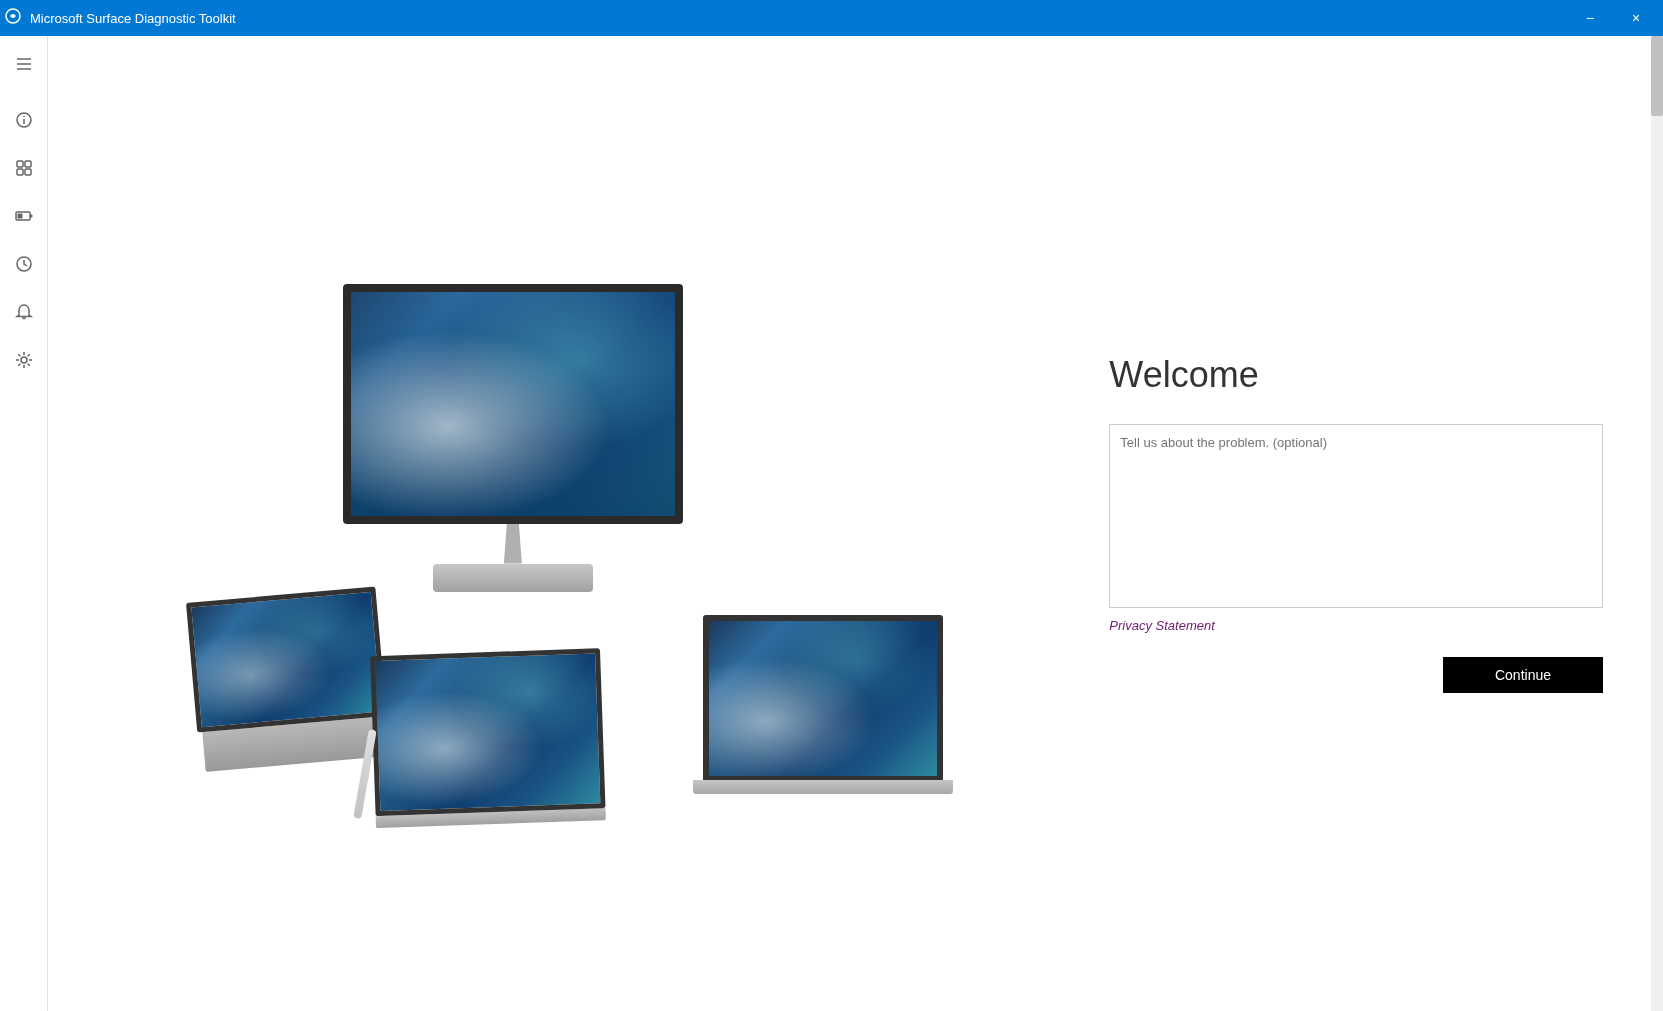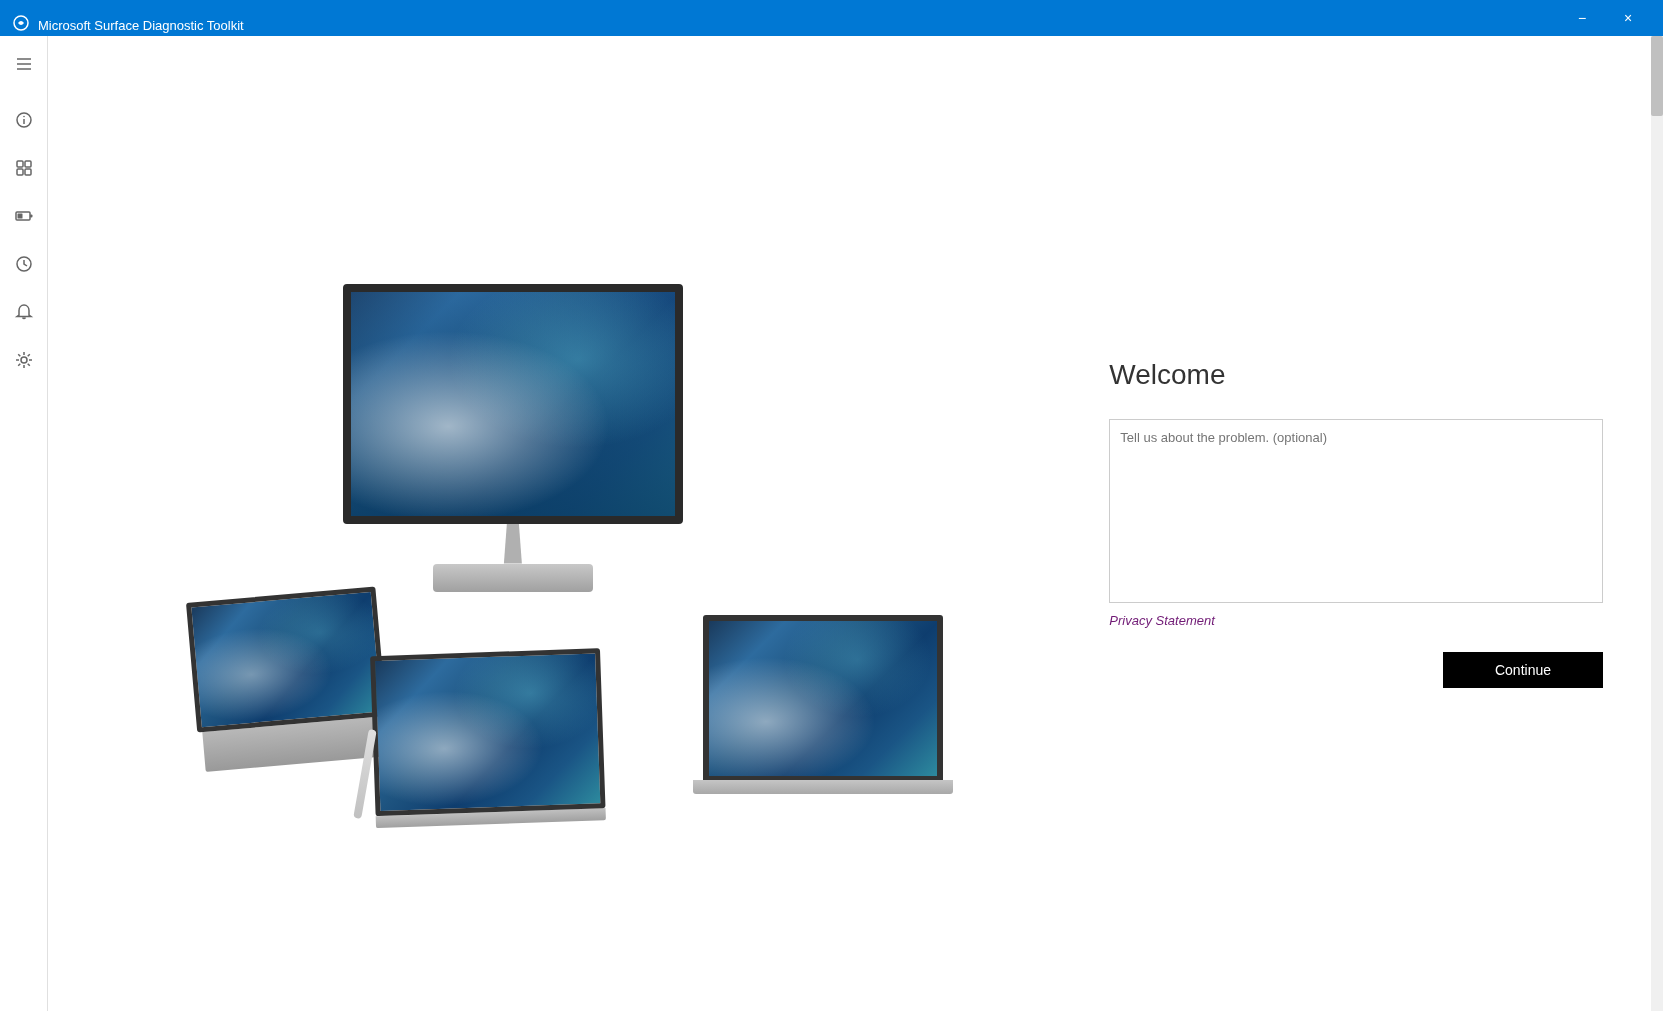--- a/index.html
+++ b/index.html
@@ -7,24 +7,24 @@
       font-family: 'Segoe UI', Arial, sans-serif;
       width: 1663px;
       height: 1011px;
       overflow: hidden;
       background: #d0d0d0;
     }
 
     
     .title-bar {
       display: flex;
-      align-items: flex-end;
+      align-items: center;
       background: #0078d4;
       height: 36px;
-      padding: 0 12px;
+      padding: 0 4px;
       justify-content: space-between;
       flex-shrink: 0;
     }
     .title-bar-left {
       display: flex;
       align-items: center;
       gap: 8px;
     }
     .title-bar-icon {
       color: white;
@@ -271,21 +271,21 @@
       top: 0;
       width: 38%;
       height: 100%;
       display: flex;
       flex-direction: column;
       justify-content: center;
       padding: 40px 60px;
     }
 
     .welcome-title {
-      font-size: 28px;
+      font-size: 36px;
       font-weight: 300;
       color: #333;
       margin-bottom: 28px;
     }
 
     .welcome-text {
       font-size: 14px;
       color: #555;
       line-height: 1.6;
       margin-bottom: 24px;

